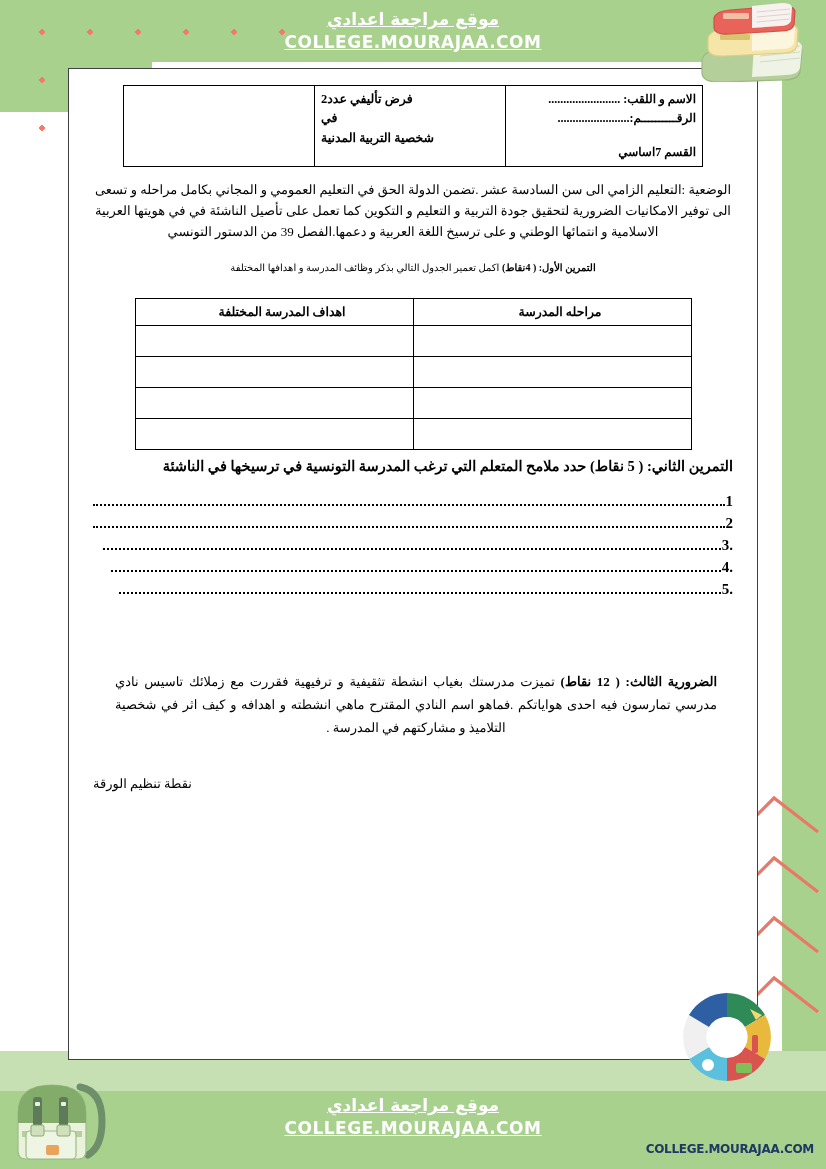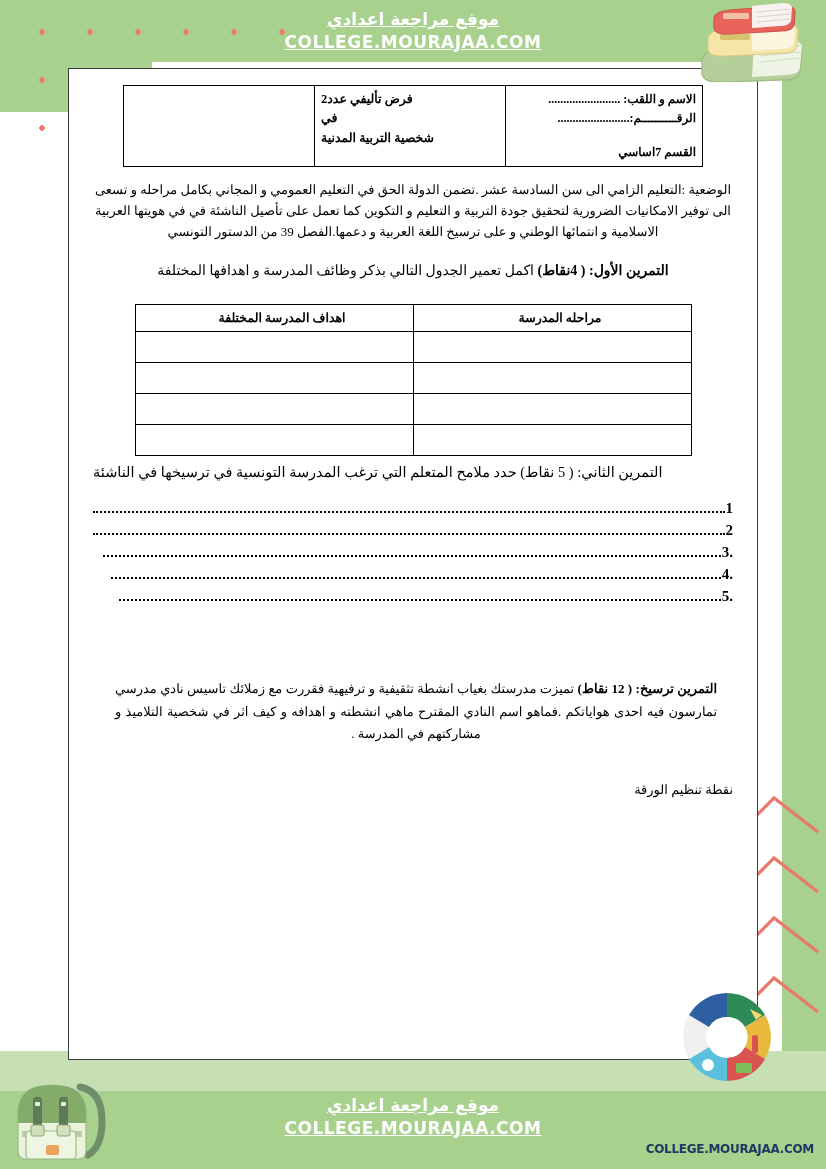--- a/index.html
+++ b/index.html
@@ -173,30 +173,30 @@
     font-size: 13px;
     line-height: 1.62;
     text-align: justify;
     text-align-last: center;
     padding: 0 2px;
   }
 
   
   .ex-heading {
     margin-top: 18px;
-    font-size: 14px;
+    font-size: 10px;
     line-height: 1.6;
     text-align: center;
   }
   .ex-heading .lbl { font-weight: bold; }
   .ex2-heading {
     margin-top: 8px;
     font-size: 14.5px;
-    font-weight: normal;
-    text-align: left;
+    font-weight: bold;
+    text-align: right;
   }
 
   
   table.ans-table {
     border-collapse: collapse;
     width: 518px;
     margin: 22px auto 0 auto;
     table-layout: fixed;
   }
   table.ans-table th,
@@ -250,21 +250,21 @@
     font-size: 13px;
     line-height: 1.75;
     text-align: justify;
     text-align-last: center;
     padding: 0 16px 0 22px;
   }
   .ex3-block .lbl { font-weight: bold; }
 
   .note-line {
     margin-top: 36px;
-    text-align: right;
+    text-align: left;
     font-size: 13px;
   }
   .good-luck {
     margin-top: 28px;
     font-size: 12px;
     text-align: center;
     padding-right: 300px;
   }
 </style>
 </head>
@@ -439,20 +439,20 @@
     <div class="dot-row dr-4">
       <span class="fill"></span>
       <span class="num">4.</span>
     </div>
     <div class="dot-row dr-5">
       <span class="fill"></span>
       <span class="num">5.</span>
     </div>
   </div>
 
-  <p class="ex3-block"><span class="lbl">التمرين ترسيخ:</span>
+  <p class="ex3-block"><span class="lbl">الضرورية الثالث:</span>
     <span class="lbl">( 12   نقاط)</span>
     <span>تميزت مدرستك بغياب انشطة تثقيفية و ترفيهية فقررت مع زملائك تاسيس نادي مدرسي تمارسون فيه احدى هواياتكم .فماهو اسم النادي المقترح  ماهي انشطته و اهدافه و كيف اثر في شخصية التلاميذ و مشاركتهم في المدرسة .</span></p>
 
   <p class="note-line">نقطة تنظيم الورقة</p>
 
  </div>
 </div>
 
 </body></html>

